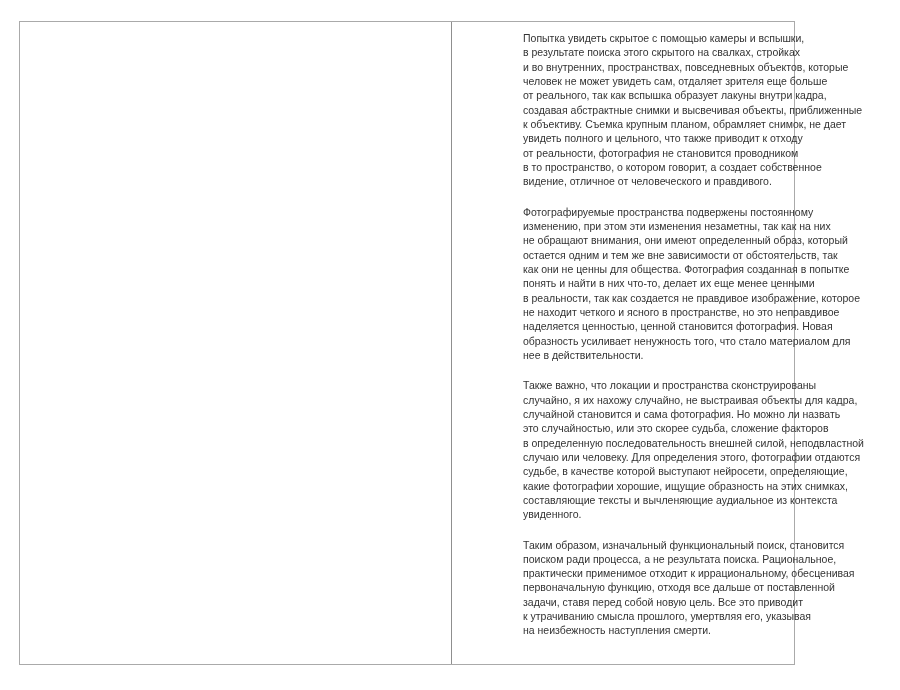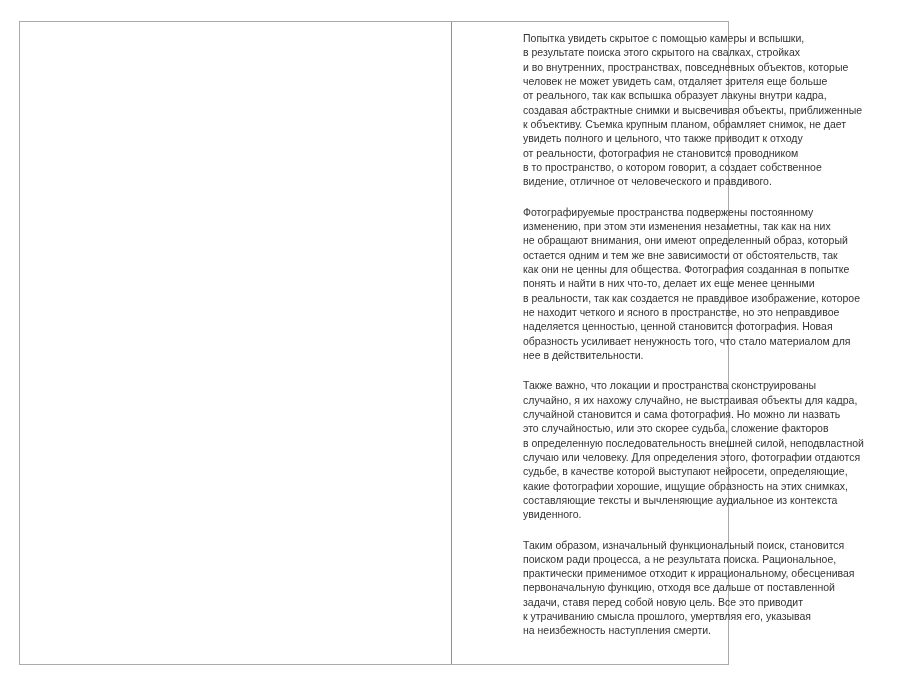--- a/index.html
+++ b/index.html
@@ -11,21 +11,21 @@
     height: 690px;
     position: relative;
     background: var(--page-background, #ffffff);
     font-family: "Liberation Sans", sans-serif;
     overflow: hidden;
   }
   .spread {
     position: absolute;
     left: 19px;
     top: 21px;
-    width: 710px;
+    width: 776px;
     height: 644px;
     box-sizing: border-box;
     border: 1px solid var(--frame-border-color, #aaaaaa);
     background: var(--page-background, #ffffff);
     display: flex;
   }
   .page {
     height: 100%;
     box-sizing: border-box;
   }

